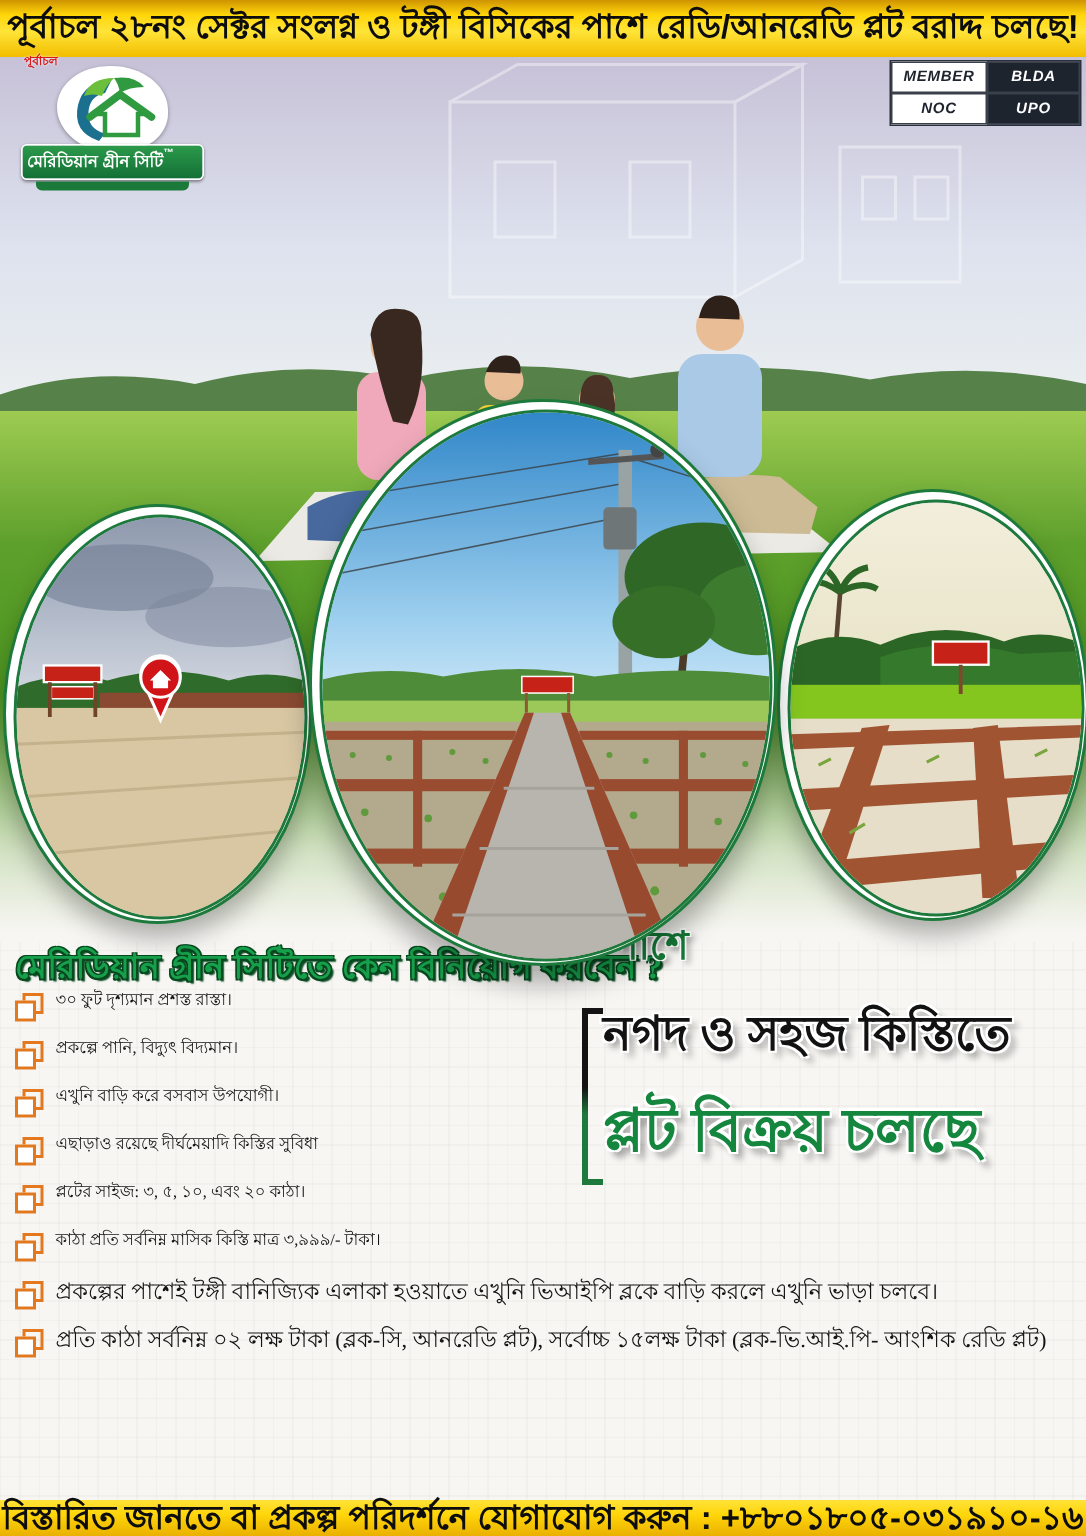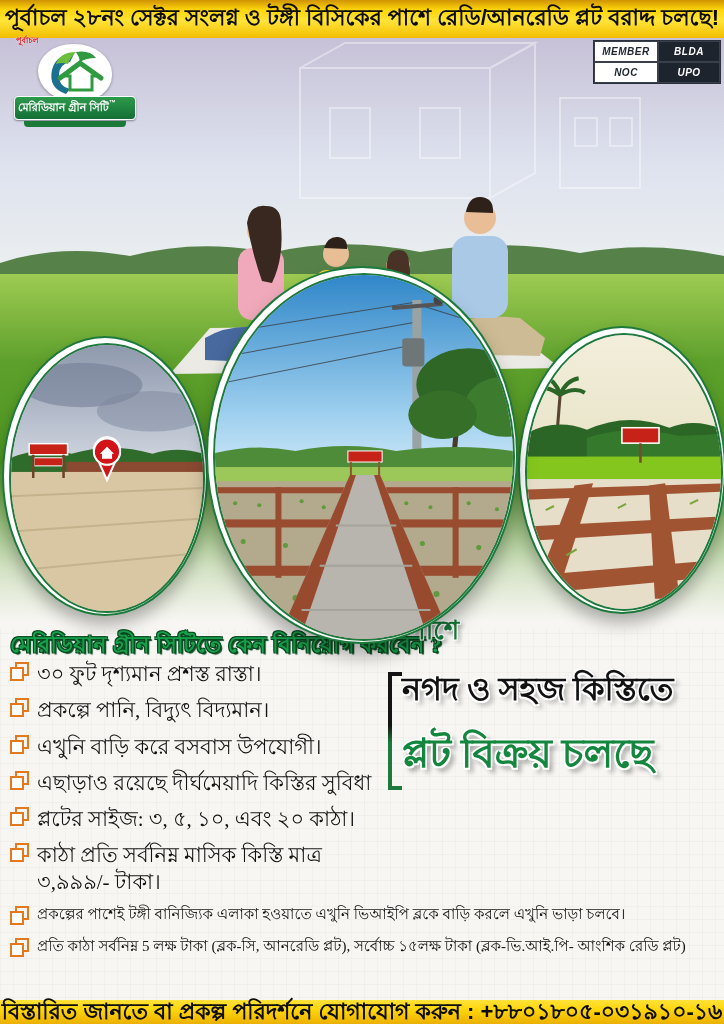--- a/index.html
+++ b/index.html
@@ -47,21 +47,21 @@
   .ell-right{left:518px; top:326px;width:208px;height:288px;filter:drop-shadow(0 10px 8px rgba(0,0,0,.28));}
   
   .content{position:absolute;left:0;top:625px;width:724px;height:360px;font-family:Liberation Serif, serif;}
   .benefits-heading{position:absolute;left:10px;top:2px;margin:0;font-size:22px;font-weight:bold;
     color:#17a04b;letter-spacing:.5px;white-space:nowrap;
     text-shadow:-1px -1px 0 #07481f,1px -1px 0 #07481f,-1px 1px 0 #07481f,1px 1px 0 #07481f,2px 2px 1px #07481f;}
   .benefits-list{position:absolute;left:10px;top:36px;width:712px;}
   .benefit{display:flex;align-items:flex-start;margin-bottom:10px;min-height:22px;}
   .benefit.narrow{max-width:382px;}
   .benefit.wide{white-space:nowrap;}
-  .benefit .b-text{font-size:21px;color:#141414;line-height:1.25;font-weight:500;}
+  .benefit .b-text{font-size:11px;color:#141414;line-height:1.25;font-weight:500;}
   .benefit.wide .b-text{font-size:15px;}
   .b-icon{position:relative;flex:0 0 19px;width:19px;height:19px;margin-right:8px;margin-top:1px;}
   .b-icon::before,.b-icon::after{content:"";position:absolute;width:10px;height:10px;
     border:2.5px solid #e2791f;background:transparent;}
   .b-icon::before{right:0;top:0;}
   .b-icon::after{left:0;bottom:0;background:#fff;}
   
   .promo{position:absolute;left:384px;top:-15px;width:340px;height:200px;z-index:5;}
   .promo-bracket{position:absolute;left:4px;top:62px;width:12px;height:118px;}
   .promo-bracket .v{position:absolute;left:0;top:0;width:4px;height:100%;
@@ -356,21 +356,21 @@
         <div class="benefit narrow">
     <span class="b-icon"></span>
     <span class="b-text">কাঠা প্রতি সর্বনিম্ন মাসিক কিস্তি মাত্র ৩,৯৯৯/- টাকা।</span>
   </div>
         <div class="benefit wide">
     <span class="b-icon"></span>
     <span class="b-text">প্রকল্পের পাশেই টঙ্গী বানিজ্যিক এলাকা হওয়াতে এখুনি ভিআইপি ব্লকে বাড়ি করলে এখুনি ভাড়া চলবে।</span>
   </div>
         <div class="benefit wide">
     <span class="b-icon"></span>
-    <span class="b-text">প্রতি কাঠা সর্বনিম্ন 5 লক্ষ টাকা (ব্লক-সি, আনরেডি প্লট), সর্বোচ্চ ১৫লক্ষ টাকা (ব্লক-ভি.আই.পি- আংশিক রেডি প্লট)</span>
+    <span class="b-text">প্রতি কাঠা সর্বনিম্ন ০২ লক্ষ টাকা (ব্লক-সি, আনরেডি প্লট), সর্বোচ্চ ১৫লক্ষ টাকা (ব্লক-ভি.আই.পি- আংশিক রেডি প্লট)</span>
   </div>
       </div>
 
     <div class="promo">
       <div class="promo-bracket">
         <div class="v"></div>
           <div class="h1"></div>
           <div class="h2"></div>
       </div>
       <div class="promo-line1">

